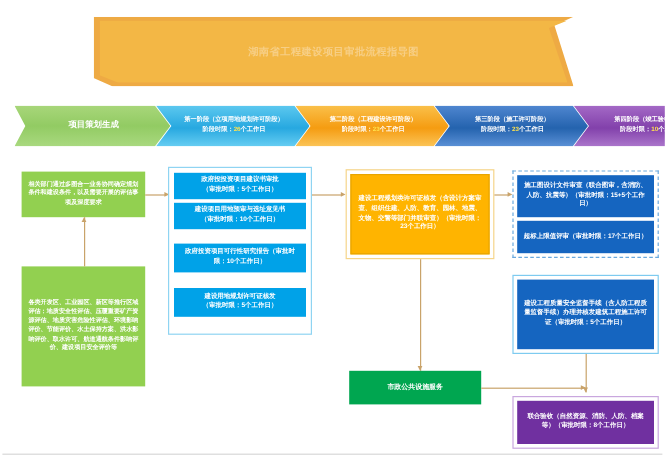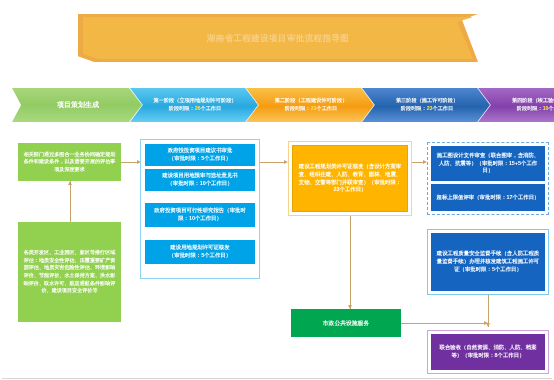--- a/index.html
+++ b/index.html
@@ -20,21 +20,21 @@
     width: 554px;
     height: 380px;
   }
 
   
   .header-wrap {
     position: absolute;
     left: 78px;
     top: 14px;
     width: 400px;
-    height: 48px;
+    height: 58px;
   }
   .header-ribbon {
     position: absolute;
     inset: 0;
     background: #eeaa44;
     -webkit-clip-path: polygon(0% 0%, 100% 0%, 96% 12%, 100% 100%, 4% 100%, 0% 88%);
     clip-path: polygon(0% 0%, 100% 0%, 96% 12%, 100% 100%, 4% 100%, 0% 88%);
   }
   .header-inner {
     position: absolute;

